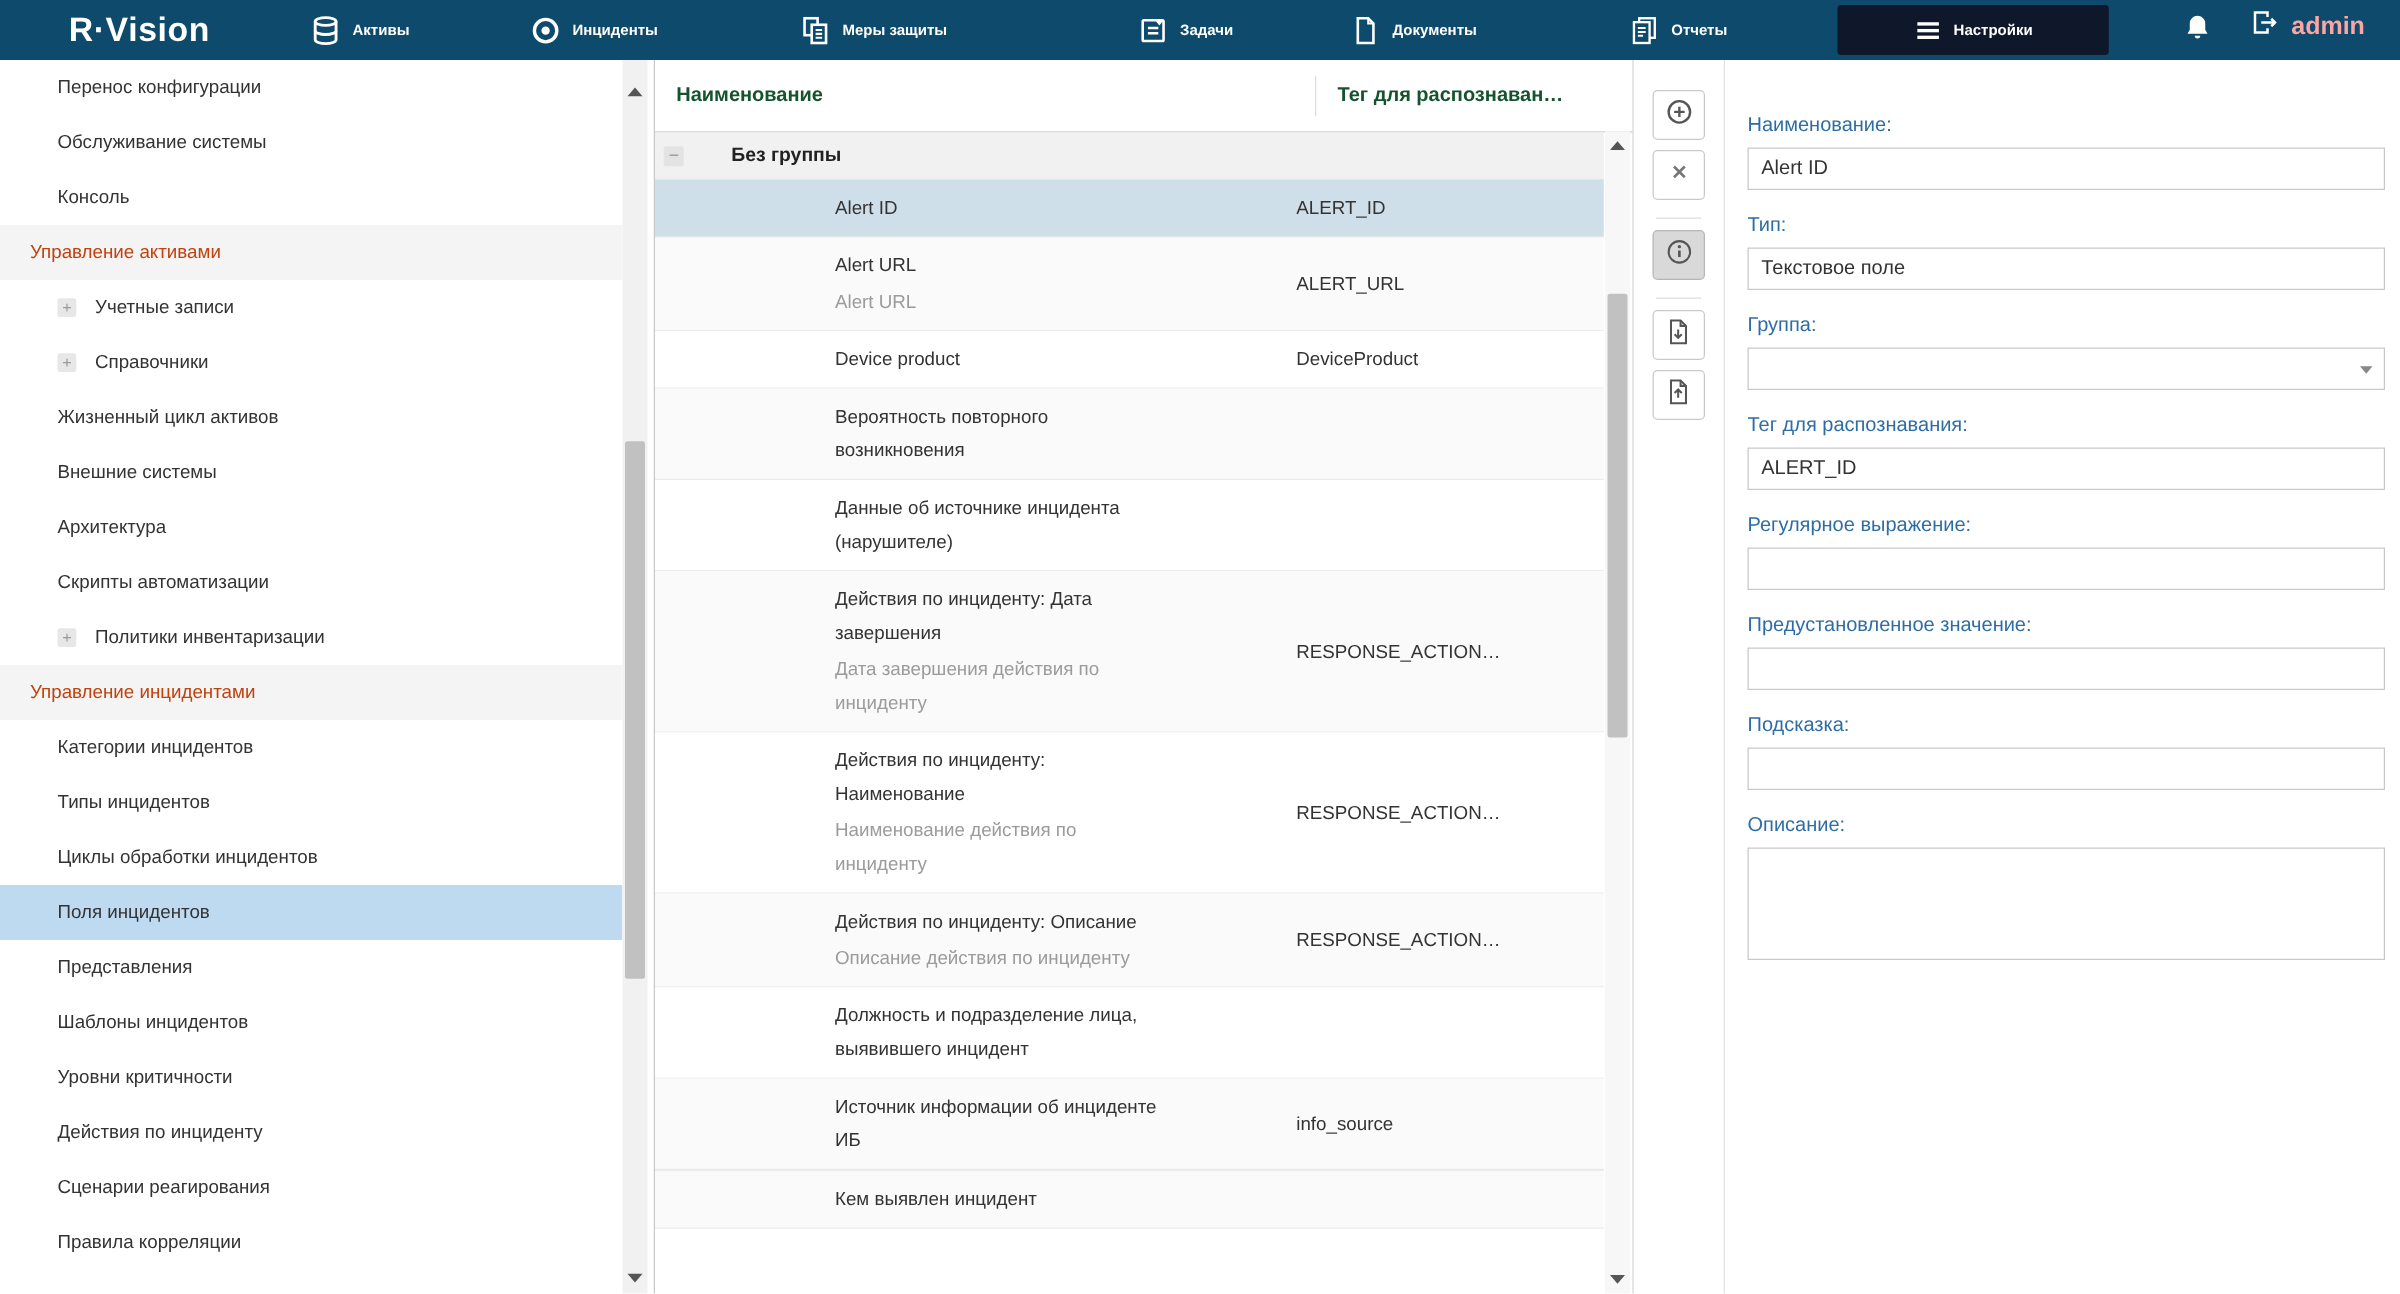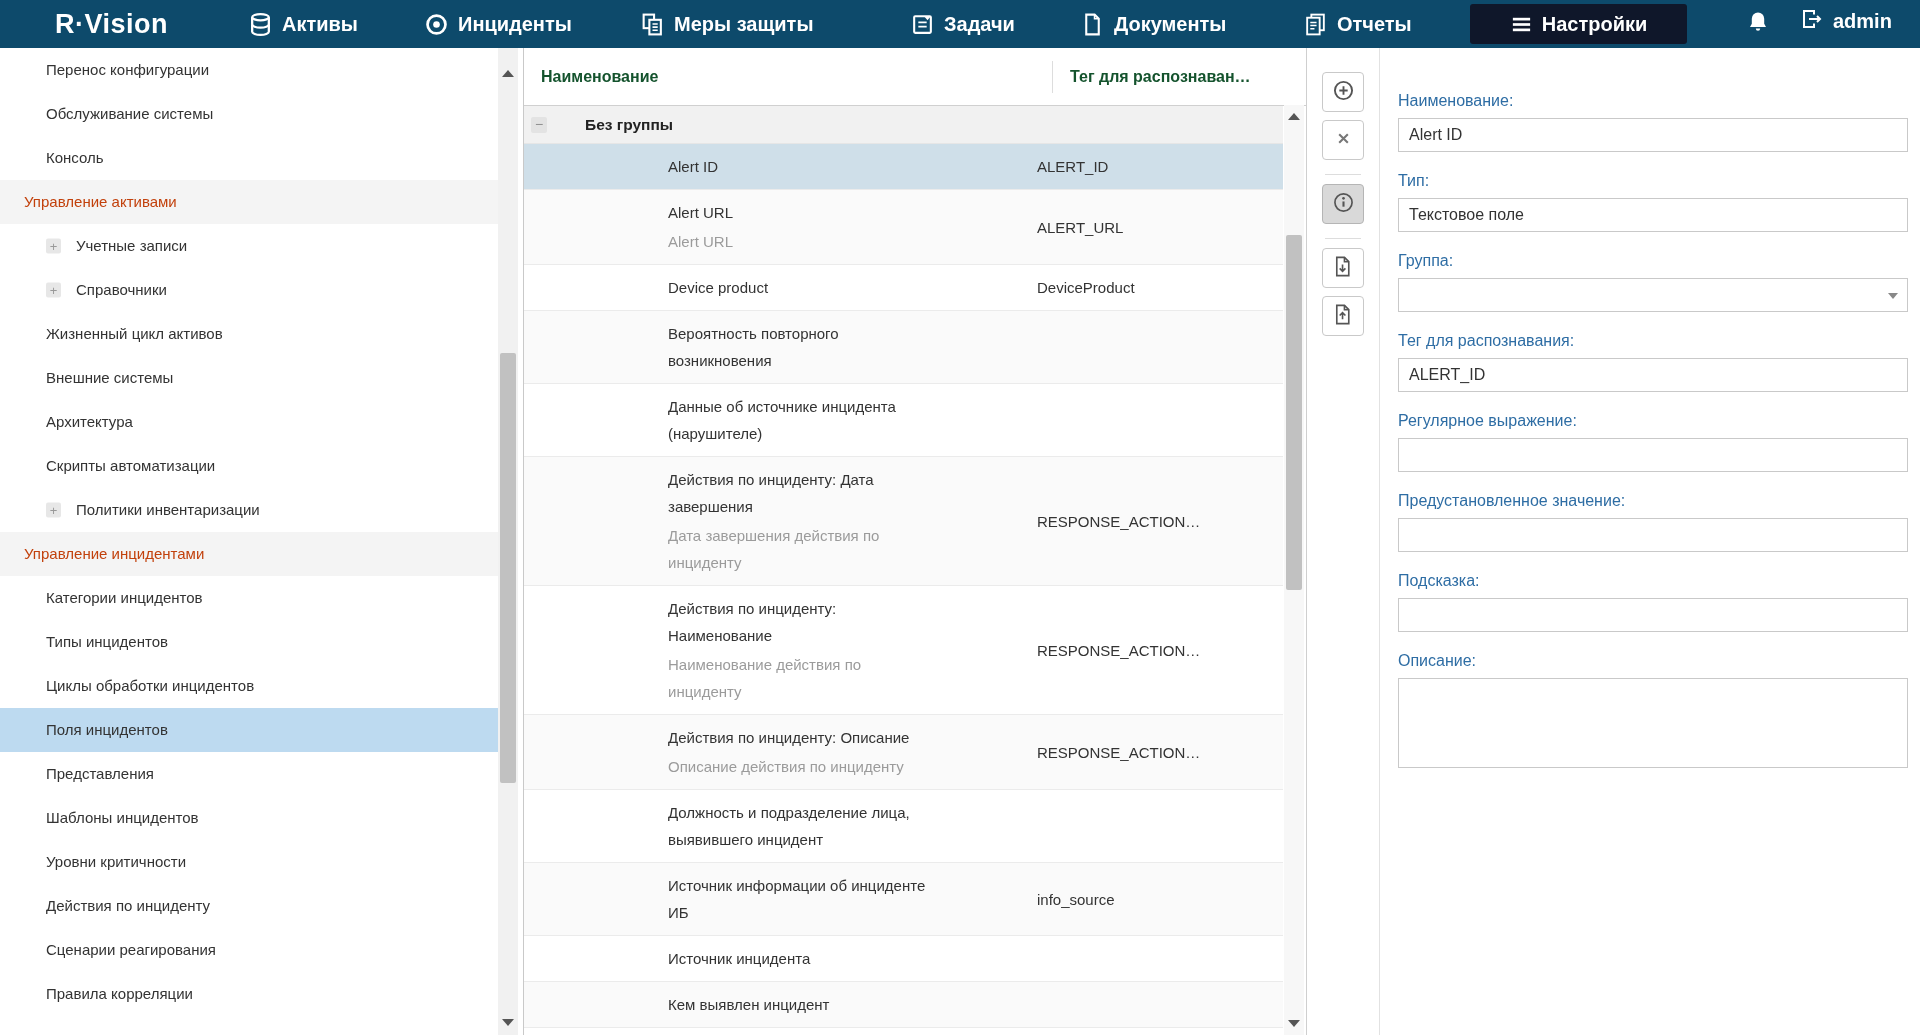--- a/index.html
+++ b/index.html
@@ -4,29 +4,29 @@
 <style>
   html,body{margin:0;padding:0;background:#fff;}
   #app{position:relative;width:1920px;height:1035px;overflow:hidden;
        font-family:"Liberation Sans",sans-serif;background:#fff;color:#333;}
 
   
   #topnav{position:absolute;left:0;top:0;width:1920px;height:48px;background:#0d4a6b;}
   .logo{position:absolute;left:55px;top:0;height:48px;display:flex;align-items:center;
         color:#fff;font-size:27px;font-weight:bold;letter-spacing:.5px;cursor:pointer;}
   .nav-item{position:absolute;top:0;height:48px;display:flex;align-items:center;gap:9px;
-        color:#fff;font-size:20px;font-weight:bold;cursor:pointer;white-space:nowrap;}
+        color:#fff;font-size:12px;font-weight:bold;cursor:pointer;white-space:nowrap;}
   .nav-item svg{display:block;}
   .ni-0{left:248px}.ni-1{left:424px}.ni-2{left:640px}.ni-3{left:910px}
   .ni-4{left:1080px}.ni-5{left:1303px}
   .ni-6{left:1470px;top:4px;height:40px;width:217px;background:#0f172a;border-radius:3px;
         justify-content:center;}
   .bell-btn{position:absolute;left:1746px;top:0;height:48px;display:flex;align-items:center;cursor:pointer;}
   .user-menu{position:absolute;left:1800px;top:0;height:42px;display:flex;align-items:center;gap:9px;
-        color:#ffffff;font-size:20px;font-weight:bold;cursor:pointer;}
+        color:#fca5a5;font-size:20px;font-weight:bold;cursor:pointer;}
 
   
   #sidebar{position:absolute;left:0;top:48px;width:498px;height:987px;background:#fff;overflow:hidden;}
   .side-item{position:relative;height:44px;line-height:44px;padding-left:46px;font-size:15px;
         color:#333;cursor:pointer;white-space:nowrap;}
   .side-item.first{margin-top:-20px;}
   .side-item.header{padding-left:24px;font-weight:normal;color:#c2410c;background:#f4f4f4;}
   .side-item.expandable{padding-left:76px;}
   .side-item.selected{background:#bddaf0;}
   .plus-box{position:absolute;left:46px;top:50%;transform:translateY(-50%);width:15px;height:15px;
@@ -298,23 +298,20 @@
           </div>
         <div class="tcell"></div>
       </div>
       <div class="trow">
         <div class="ncell">
             <div class="nm">Источник информации об инциденте ИБ</div>
           </div>
         <div class="tcell">info_source</div>
       </div>
       <div class="trow">
-        <div class="ncell">
-            <div class="nm">Источник инцидента</div>
-          </div>
         <div class="tcell"></div>
       </div>
       <div class="trow">
         <div class="ncell">
             <div class="nm">Кем выявлен инцидент</div>
           </div>
         <div class="tcell"></div>
       </div>
     </div>
 

